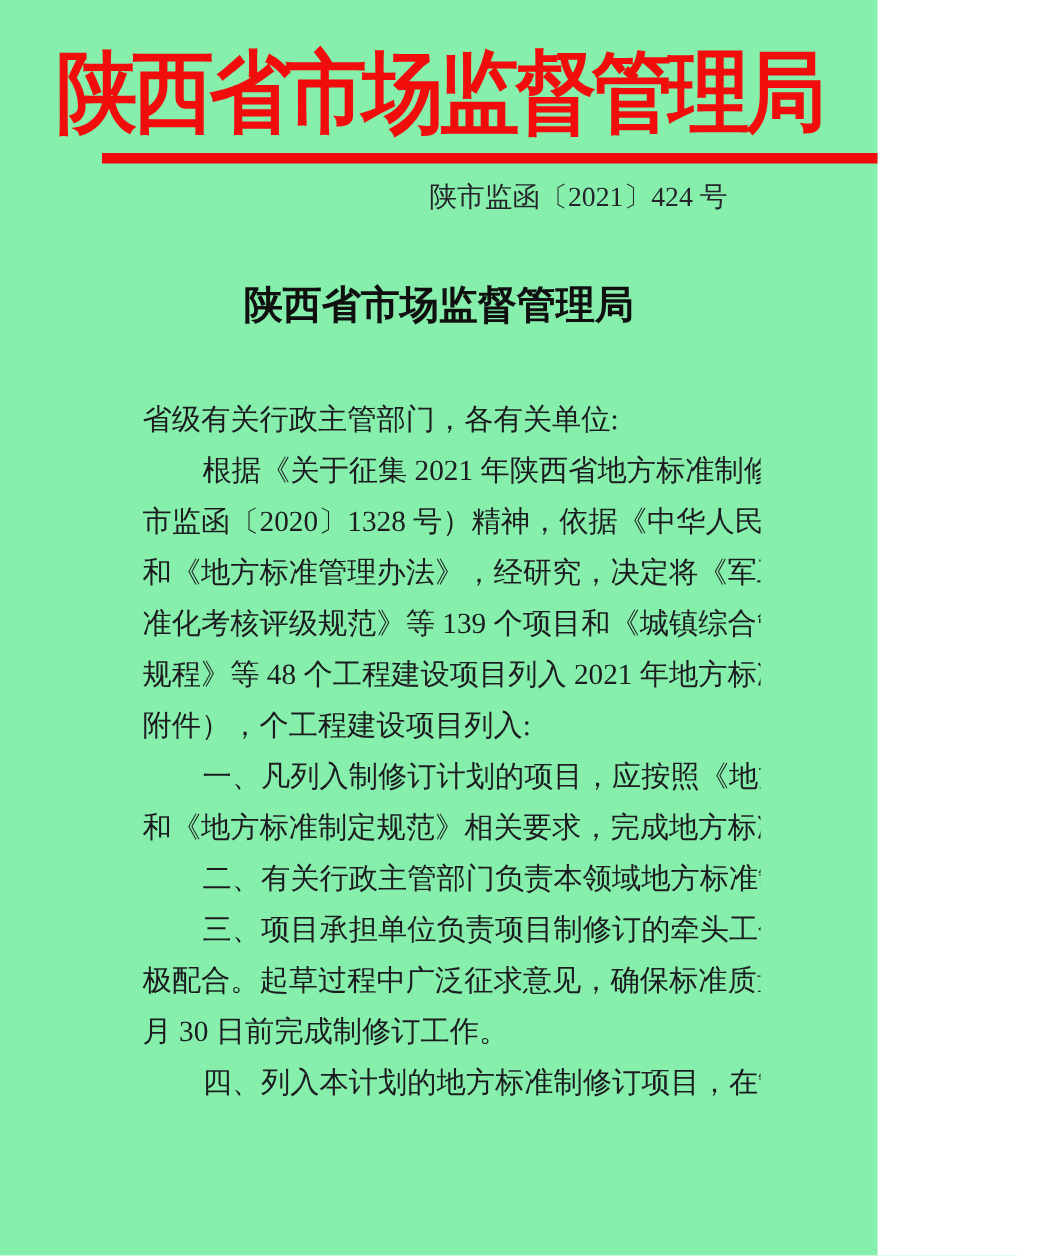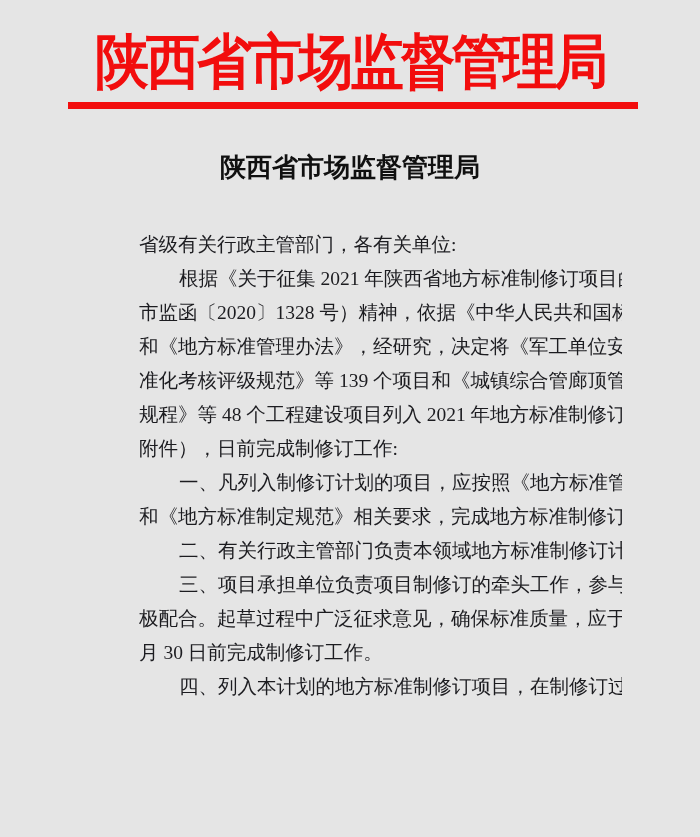--- a/index.html
+++ b/index.html
@@ -1,22 +1,22 @@
 <!DOCTYPE html>
 <html style="--accent: #f20d0d;"><head>
 <meta charset="utf-8">
 <style>
   :root { --accent: #f20d0d; --ink: #1e1e1e; }
   * { box-sizing: border-box; }
   html, body { margin: 0; padding: 0; background: #ffffff; }
   .page {
     position: relative;
-    width: 700px;
+    width: 585px;
     height: 837px;
-    background: #e5e5e5;
+    background: #86efac;
     overflow: hidden;
     font-family: "Liberation Serif", "DejaVu Serif", serif;
     color: var(--ink);
   }
   .agency {
     margin-top: 28px;
     text-align: center;
     color: var(--accent);
     font-weight: bold;
     font-size: 54px;
@@ -50,46 +50,46 @@
   .body-text {
     margin: 42px 78px 0 95px;
     font-size: 19.5px;
     line-height: 34px;
     color: #1c1c20;
   }
   .body-line {
     height: 34px;
     white-space: nowrap;
     overflow: hidden;
-    margin-left: 44px;
   }
   .body-line.indent { text-indent: 40px; }
 </style>
 </head>
 <body>
 
 <div class="page">
 
   <div class="letterhead">
     <div class="agency">陕西省市场监督管理局</div>
     <div class="redline"></div>
+    <div class="docno">陕市监函〔2021〕424 号</div>
   </div>
 
   <div class="subject">
     <div>陕西省市场监督管理局</div>
   </div>
 
   <div class="body-text" id="body-lines">
       <div class="body-line">省级有关行政主管部门，各有关单位:</div>
       <div class="body-line indent">根据《关于征集 2021 年陕西省地方标准制修订项目的函》（陕</div>
       <div class="body-line">市监函〔2020〕1328 号）精神，依据《中华人民共和国标准化法》</div>
       <div class="body-line">和《地方标准管理办法》，经研究，决定将《军工单位安全生产标</div>
       <div class="body-line">准化考核评级规范》等 139 个项目和《城镇综合管廊顶管施工技术</div>
       <div class="body-line">规程》等 48 个工程建设项目列入 2021 年地方标准制修订计划（见</div>
-      <div class="body-line">附件），日前完成制修订工作:</div>
+      <div class="body-line">附件），个工程建设项目列入:</div>
       <div class="body-line indent">一、凡列入制修订计划的项目，应按照《地方标准管理办法》</div>
       <div class="body-line">和《地方标准制定规范》相关要求，完成地方标准制修订工作。</div>
       <div class="body-line indent">二、有关行政主管部门负责本领域地方标准制修订计划项目的</div>
       <div class="body-line indent">三、项目承担单位负责项目制修订的牵头工作，参与单位应积</div>
       <div class="body-line">极配合。起草过程中广泛征求意见，确保标准质量，应于 2023 年 5</div>
       <div class="body-line">月 30 日前完成制修订工作。</div>
       <div class="body-line indent">四、列入本计划的地方标准制修订项目，在制修订过程中如发</div>
     </div>
 
 </div>

